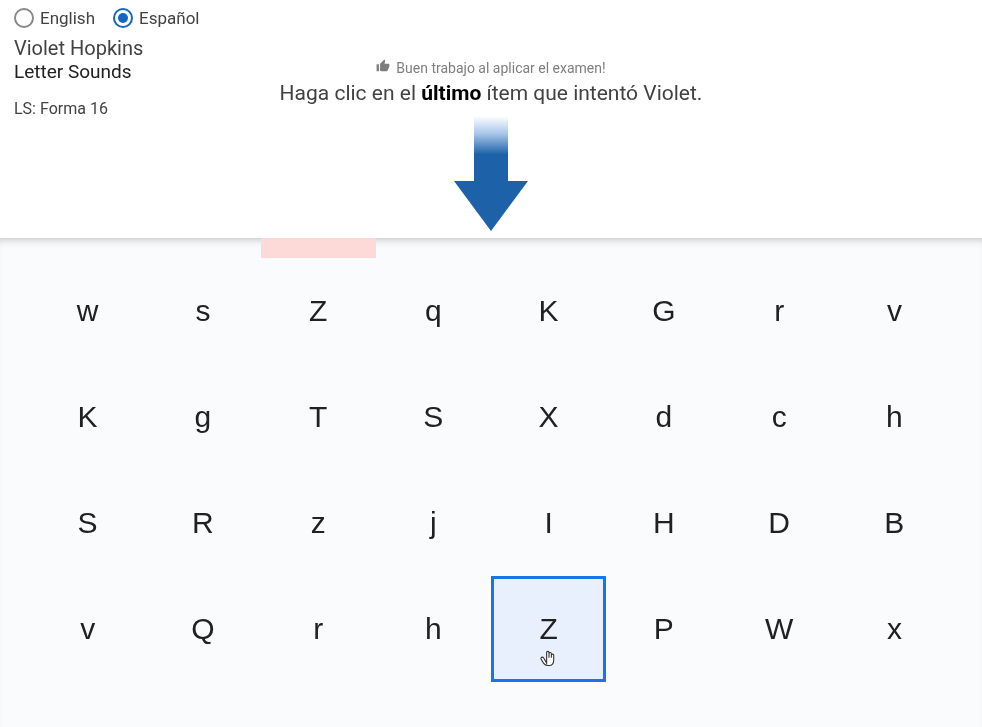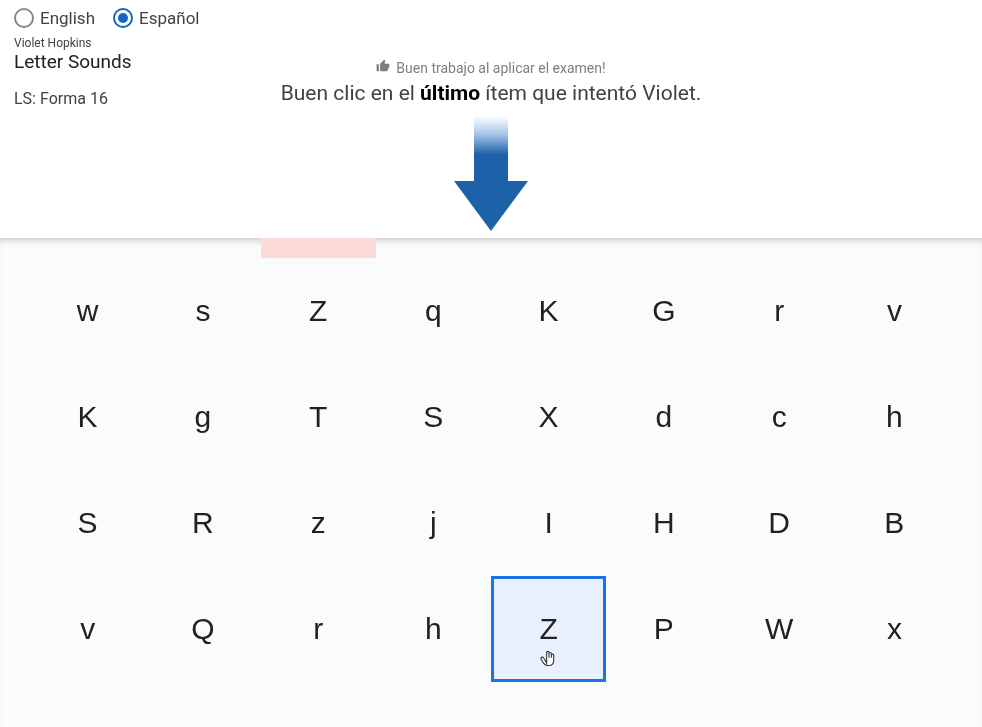--- a/index.html
+++ b/index.html
@@ -53,21 +53,21 @@
       display: block;
     }
     .radio-label {
       font-size: 17px;
       color: #424242;
     }
     .student-block {
       margin-top: 2px;
     }
     .student-name {
-      font-size: 12px;
+      font-size: 20px;
       color: #424242;
     }
     .test-name {
       font-size: 19px;
       font-weight: 400;
       color: #212121;
       margin-top: 0px;
     }
     .form-name {
       font-size: 16px;
@@ -194,21 +194,21 @@
   <div class="instruction-block">
     <div class="goodjob">
       <span class="thumb">
         <svg width="14" height="14" viewBox="0 0 24 24" fill="#7e7e7e">
             <path d="M1 21h4V9H1v12zm22-11c0-1.1-.9-2-2-2h-6.31l.95-4.57.03-.32c0-.41-.17-.79-.44-1.06L14.17 1 7.59 7.59C7.22 7.95 7 8.45 7 9v10c0 1.1.9 2 2 2h9c.83 0 1.54-.5 1.84-1.22l3.02-7.05c.09-.23.14-.47.14-.73v-2z"></path>
           </svg>
       </span>
       <span>Buen trabajo al aplicar el examen!</span>
     </div>
     <div class="instruction">
-      <span>Buen clic en el </span><b>último</b><span> ítem que intentó Violet.</span>
+      <span>Haga clic en el </span><b>último</b><span> ítem que intentó Violet.</span>
     </div>
   </div>
 
   <div class="arrow">
     <svg width="74" height="115" viewBox="0 0 74 115">
       <defs>
         <linearGradient id="ag" x1="0" y1="0" x2="0" y2="1">
           <stop offset="0%" stop-color="#ffffff"></stop>
           <stop offset="25%" stop-color="#a9c7ea"></stop>
           <stop offset="55%" stop-color="#1d62a8"></stop>

